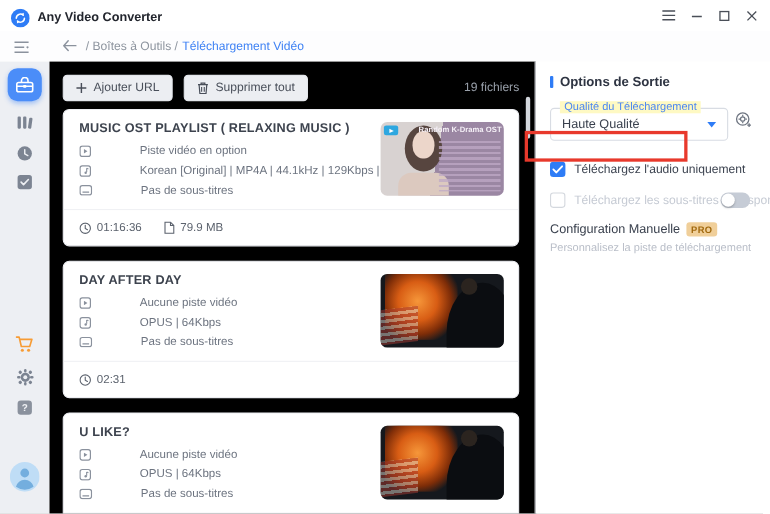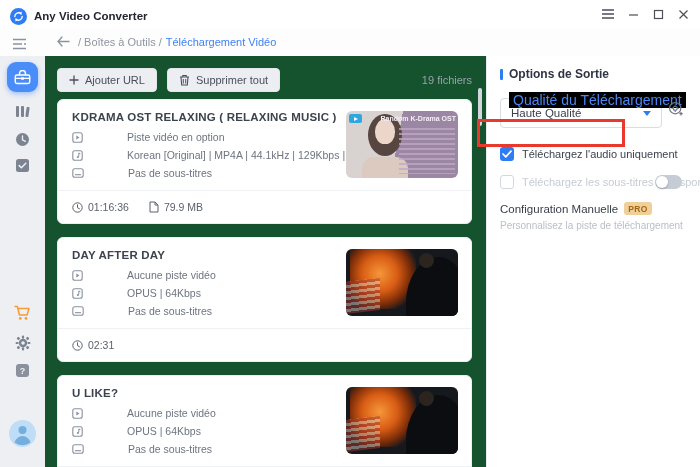--- a/index.html
+++ b/index.html
@@ -21,21 +21,21 @@
   .crumb-root { margin-left:8px; font-size:11px; color:#8e959f; }
   .crumb-current { margin-left:4px; font-size:11px; color:#3f82f4; }
   .start-btn { position:absolute; right:12px; top:3px; height:22px; padding:0 12px 0 9px; background:#2b7af3; border:none; border-radius:4px; color:#fff; font-size:11px; font-family:inherit; display:flex; align-items:center; gap:5px; cursor:pointer; }
 
   
   .sidebar { position:absolute; left:0; top:56px; width:45px; height:411px; background:#edeff3; }
   .side-icon { position:absolute; left:0; width:45px; display:flex; justify-content:center; }
   .active-tool { left:7px; width:31px; height:30px; background:#4b8df8; border-radius:9px; display:flex; align-items:center; justify-content:center; box-shadow:0 2px 5px rgba(59,130,246,.45); }
 
   
-  .content { position:absolute; left:45px; top:56px; width:442px; height:411px; background:#14532d; border-right:1px solid #e7e9ee; padding:8px 14px 0 12px; overflow:hidden; }
+  .content { position:absolute; left:45px; top:56px; width:442px; height:411px; background:#000000; border-right:1px solid #e7e9ee; padding:8px 14px 0 12px; overflow:hidden; }
   .toolbar { display:flex; align-items:center; height:32px; margin-bottom:3px; }
   .tool-btn { display:flex; align-items:center; gap:6px; height:24px; padding:0 11px; background:#eceef2; border:1px solid #e3e6eb; border-radius:4px; font-size:11px; color:#494f5a; font-family:inherit; cursor:pointer; }
   .tool-btn + .tool-btn { margin-left:10px; }
   .files-count { margin-left:auto; font-size:11px; color:#9aa1ab; }
 
   .card { position:relative; background:#fff; border-radius:6px; border:1px solid #ecedf1; margin-bottom:13px; }
   .card-body { padding:11px 14px 9px; }
   .card-title { font-size:11.5px; font-weight:600; color:#3d434e; margin-bottom:8px; letter-spacing:.2px; }
   .info-row { display:flex; align-items:center; gap:8px; margin-bottom:6px; }
   .info-text { font-size:10.5px; color:#6d7480;padding-left:36px; }
@@ -59,21 +59,21 @@
   .figure-head { position:absolute; right:24px; top:4px; width:15px; height:15px; border-radius:50%; background:#2b241f; }
 
   .scroll-thumb { position:absolute; left:478px; top:88px; width:4px; height:38px; border-radius:2px; background:#d3d7dd; }
 
   
   .options-panel { position:absolute; left:488px; top:56px; width:212px; height:411px; background:#fff; padding:0 12px; }
   .panel-header { display:flex; align-items:center; gap:6px; margin-top:11px; }
   .panel-bar { width:3px; height:11px; background:#2e7cf6; border-radius:1px; }
   .panel-title { font-size:12px; font-weight:bold; color:#2e3442; }
   .quality-box { position:relative; margin-top:17px; width:162px; height:30px; border:1px solid #d8dce3; border-radius:4px; display:flex; align-items:center; padding:0 10px; cursor:pointer; }
-  .quality-label { position:absolute; top:-7px; left:8px; background:#000000; padding:0 4px; font-size:14px; color:#4b86f2; white-space:nowrap; }
+  .quality-label { position:absolute; top:-7px; left:8px; background:#fef9c3; padding:0 4px; font-size:10px; color:#4b86f2; white-space:nowrap; }
   .quality-value { font-size:11.5px; color:#39404d; }
   .caret { margin-left:auto; width:0; height:0; border-left:4.5px solid transparent; border-right:4.5px solid transparent; border-top:5.5px solid #2e7cf6; }
   .gear-plus { position:absolute; right:16px; top:45px; cursor:pointer; }
 
   .check-row { display:flex; align-items:center; gap:8px; margin-top:15px; cursor:pointer; }
   .checkbox { width:14px; height:14px; border-radius:3px; display:flex; align-items:center; justify-content:center; flex:0 0 auto; }
   .checkbox.checked { background:#2e7cf6; }
   .checkbox.empty { background:#fff; border:1px solid #d4d8de; }
   .check-label { font-size:11px; color:#3c4350; white-space:nowrap; }
   .check-label.disabled { color:#c6cbd4; }
@@ -220,21 +220,21 @@
             <path d="M1 3h9M3.8 3V1.5h3.4V3M2 3l.7 8h5.6L9 3" fill="none" stroke="#494f5a" stroke-width="1.1"></path>
             <path d="M4.3 5v4.5M6.7 5v4.5" stroke="#494f5a" stroke-width="1"></path>
           </svg>
         <span>Supprimer tout</span>
       </button>
       <span class="files-count">19 fichiers</span>
     </div>
 
     <article class="card">
       <div class="card-body">
-        <div class="card-title">KDRAMA OST RELAXING ( RELAXING MUSIC )</div>
+        <div class="card-title">MUSIC OST PLAYLIST ( RELAXING MUSIC )</div>
         <div class="info-row">
           <svg width="11" height="11" viewBox="0 0 11 11">
               <rect x="0.8" y="0.8" width="9.4" height="9.4" rx="2" fill="none" stroke="#8a919d" stroke-width="1.1"></rect>
               <path d="M4.3 3.5v4l3.2-2z" fill="#8a919d"></path>
             </svg>
           <span class="info-text">Piste vidéo en option</span>
         </div>
         <div class="info-row">
           <svg width="11" height="11" viewBox="0 0 11 11">
               <rect x="0.8" y="0.8" width="9.4" height="9.4" rx="2" fill="none" stroke="#8a919d" stroke-width="1.1"></rect>

